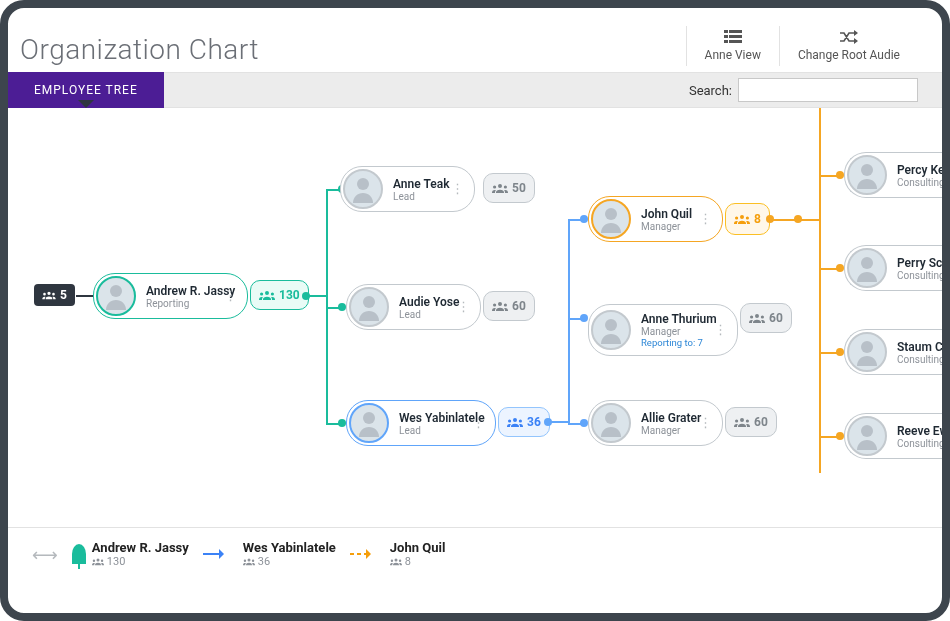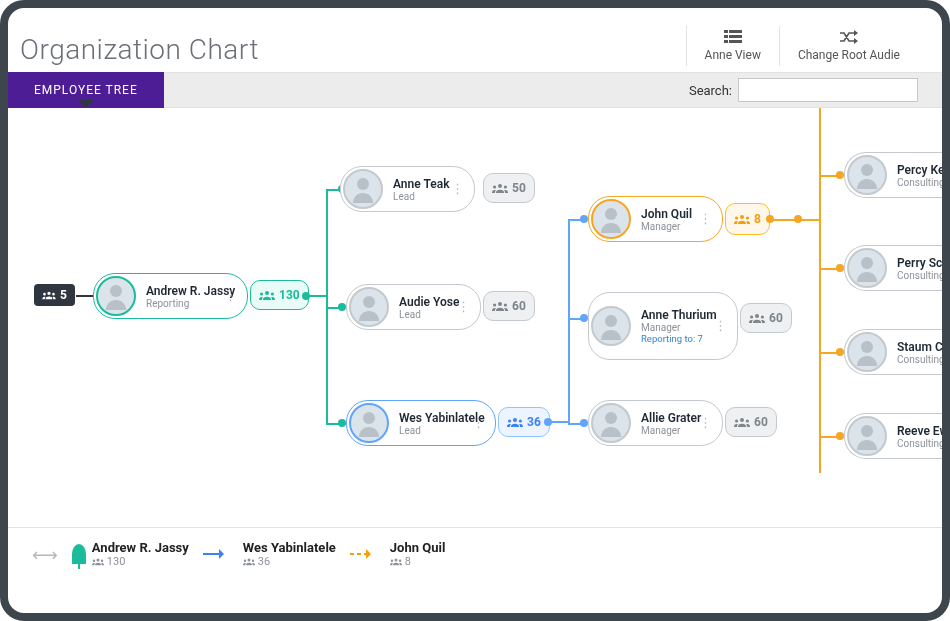--- a/index.html
+++ b/index.html
@@ -240,21 +240,21 @@
     </div>
     <div class="count amber" style="left:717px;top:95px;height:32px;">
           <svg class="grp-icon" viewBox="0 0 16 12">
             <use href="#grp"></use>
           </svg>
           <span>8</span>
         </div>
     <div class="dot amber" style="left:758px;top:107px;"></div>
     <div class="conn amber" style="left:764px;top:111px;width:24px;height:1.5px;"></div>
 
-    <div class="node" style="left:580px;top:184px;width:150px;height:68px;justify-content:center;">
+    <div class="node" style="left:580px;top:196px;width:150px;height:52px;justify-content:center;">
       <div class="avatar gray-a">
             <svg viewBox="0 0 28 28">
               <use href="#person"></use>
             </svg>
           </div>
       <div class="text">
             <div class="name">Anne Thurium</div>
             <div class="role">Manager</div>
             <div class="reporting">Reporting to: 7</div>
           </div>

